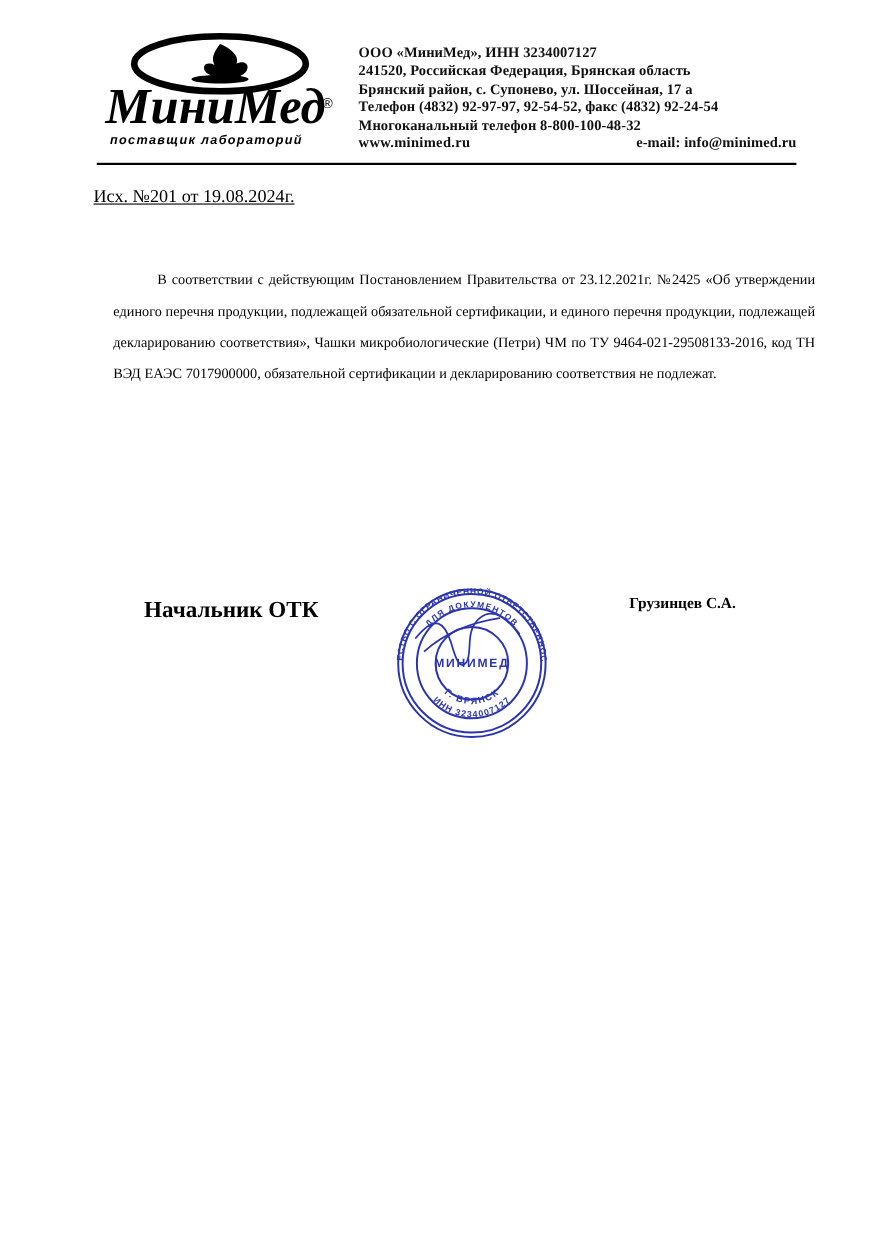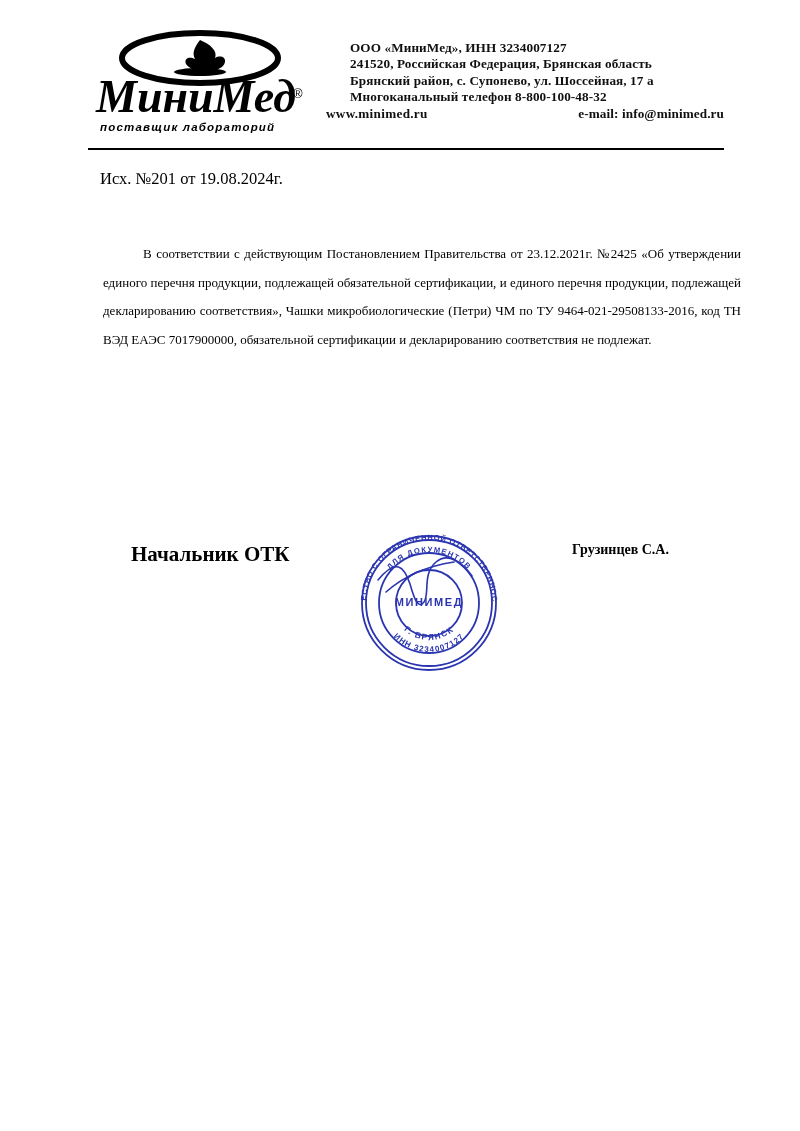--- a/index.html
+++ b/index.html
@@ -43,21 +43,20 @@
     padding-top: 12px;
     font-family: "Liberation Serif", serif;
     font-weight: bold;
     font-size: 13.2px;
     line-height: 16.4px;
     color: #101010;
     letter-spacing: 0.1px;
   }
   .company-block .line {
     white-space: nowrap;
-    margin-left: 24px;
   }
   .contact-row {
     display: flex;
     justify-content: space-between;
     width: 100%;
   }
   .contact-row .site {
     letter-spacing: 0.3px;
   }
   .contact-row .mail {
@@ -69,24 +68,25 @@
     left: 88px;
     top: 148px;
     width: 636px;
     height: 2px;
     background: #000000;
   }
 
   
   .outgoing {
     position: absolute;
-    left: 100px;
+    left: 85px;
     top: 168px;
     font-size: 16.5px;
     line-height: 22px;
+    text-decoration: underline;
   }
   .doc-title {
     position: absolute;
     left: 88px;
     top: 200px;
     width: 636px;
     text-align: center;
     font-size: 16.5px;
   }
   .body-text {
@@ -146,20 +146,21 @@
         <text x="205" y="70" font-family="Liberation Sans, sans-serif" font-size="13" fill="#000000">®</text>
 
         <text x="12" y="103" font-family="Liberation Sans, sans-serif" font-size="11.5" font-style="italic" font-weight="bold" letter-spacing="1.2" fill="#000000">поставщик лабораторий</text>
       </svg>
     </div>
 
     <div class="company-block">
       <div class="line">ООО  «МиниМед», ИНН 3234007127</div>
       <div class="line">241520, Российская Федерация, Брянская область</div>
       <div class="line">Брянский район,  с. Супонево,  ул. Шоссейная, 17 а</div>
+      <div class="line">Телефон (4832) 92-97-97, 92-54-52, факс (4832) 92-24-54</div>
       <div class="line">Многоканальный телефон 8-800-100-48-32</div>
       <div class="contact-row">
         <span class="site">www.minimed.ru</span>
         <span class="mail">e-mail: info@minimed.ru</span>
       </div>
     </div>
   </div>
 
   <div class="hr-rule"></div>
 

